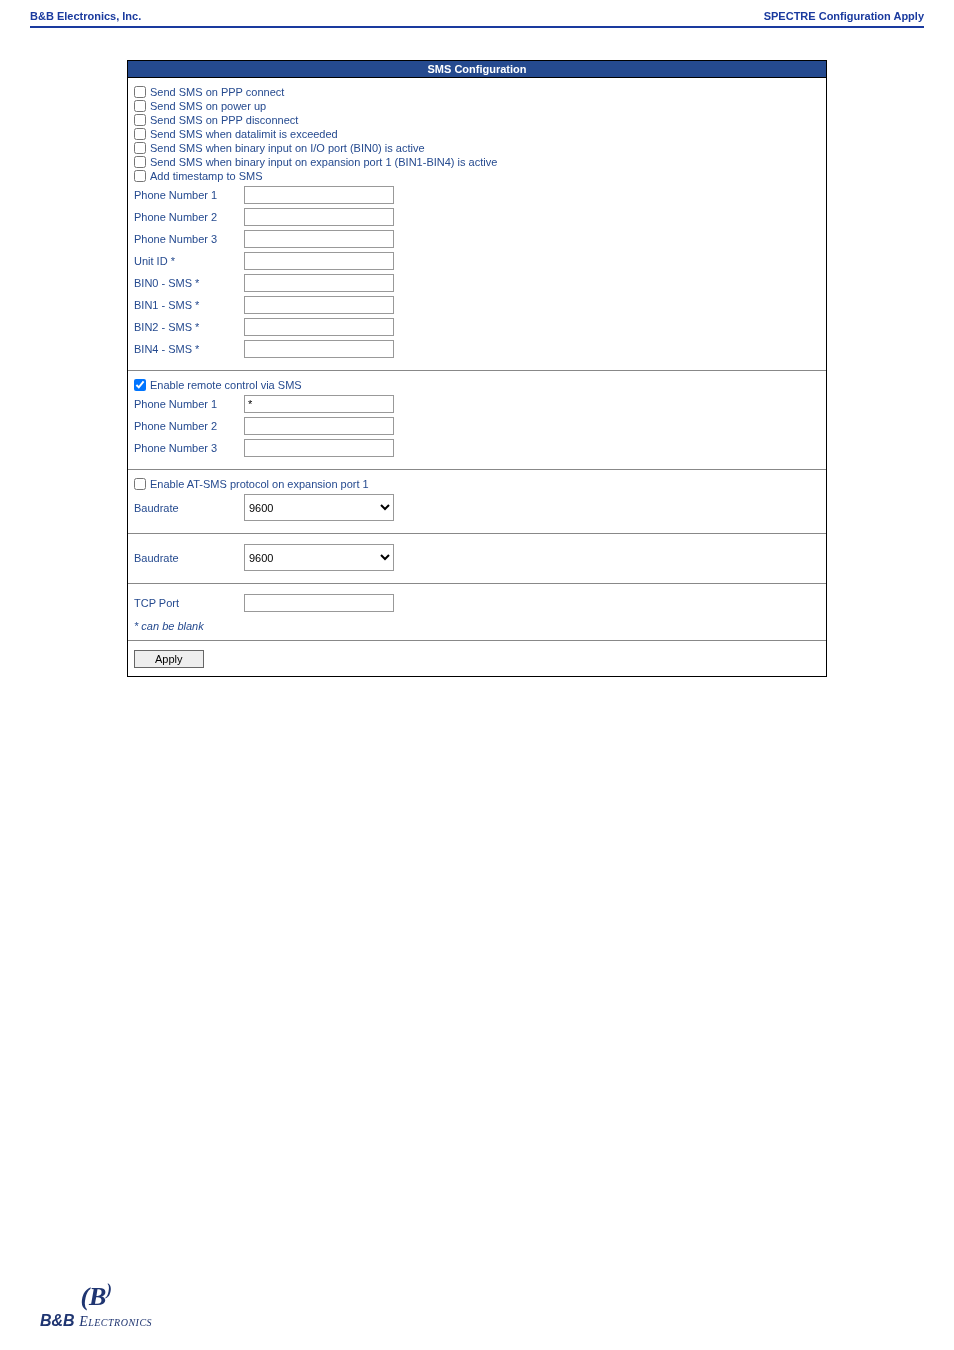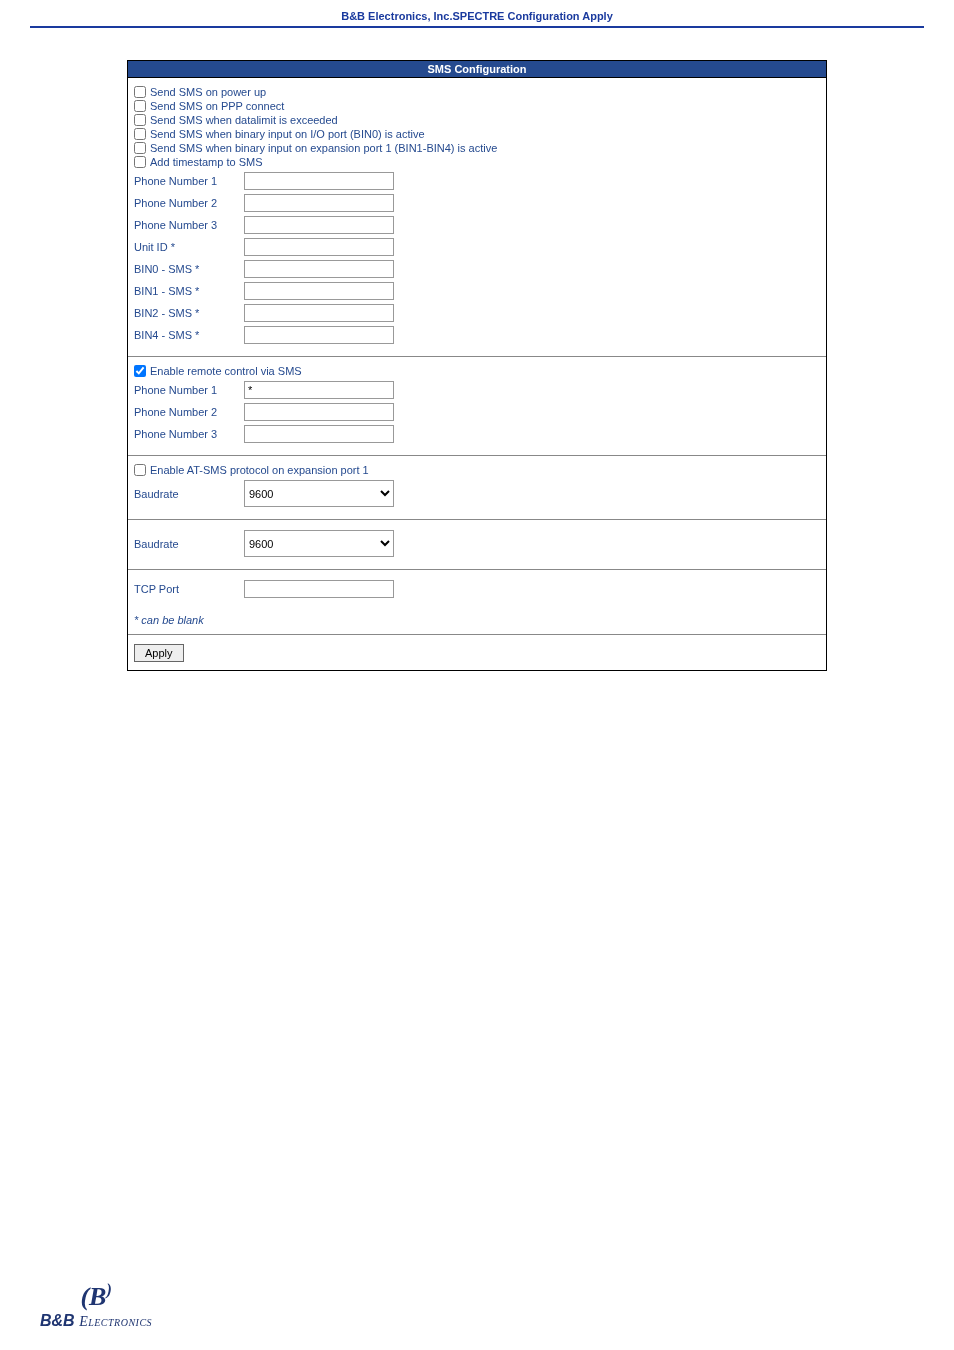--- a/index.html
+++ b/index.html
@@ -5,21 +5,21 @@
   * { box-sizing: border-box; margin: 0; padding: 0; }
   body {
     font-family: Arial, sans-serif;
     width: 954px;
     height: 1350px;
     background: #fff;
     position: relative;
   }
   .doc-header {
     display: flex;
-    justify-content: center;
+    justify-content: space-between;
     padding: 10px 30px 4px 30px;
     font-size: 11px;
     font-weight: bold;
   }
   .doc-header .left { color: #1a3a9e; }
   .doc-header .right { color: #1a3a9e; }
   .hr-line {
     height: 2px;
     background: #1a3a9e;
     margin: 0 30px;
@@ -72,25 +72,25 @@
     font-size: 11px;
     padding: 1px 3px;
   }
   .field-row select {
     width: 150px;
     height: 27px;
     border: 1px solid #999;
     font-size: 11px;
     background: #fff;
   }
-  .note { font-style: italic; font-size: 11px; color: #254a8f; margin-top:16px;}
+  .note { font-style: italic; font-size: 11px; color: #254a8f; margin-top:8px;}
   .btn-row { padding: 8px 6px; }
   .btn-row button {
     font-size: 11px;
-    padding: 2px 10px;
+    padding: 2px 20px;
     border: 1px solid #666;
     background: #eee;
     cursor: pointer;
   }
   .footer-logo {
     position: absolute;
     bottom: 20px;
     left: 40px;
   }
   .footer-logo .b-icon {
@@ -125,25 +125,29 @@
 </div>
 <div class="hr-line"></div>
 
 <div class="form-wrap">
   <div class="panel">
     <div class="panel-title">SMS Configuration</div>
 
     <div class="section">
       <div class="chk-row">
           <input type="checkbox" style="">
+          <label>Send SMS on PPP connect</label>
+        </div>
+      <div class="chk-row">
+          <input type="checkbox" style="">
           <label>Send SMS on power up</label>
         </div>
       <div class="chk-row">
           <input type="checkbox" style="">
-          <label>Send SMS on PPP connect</label>
+          <label>Send SMS on PPP disconnect</label>
         </div>
       <div class="chk-row">
           <input type="checkbox" style="">
           <label>Send SMS when datalimit is exceeded</label>
         </div>
       <div class="chk-row">
           <input type="checkbox" style="">
           <label>Send SMS when binary input on I/O port (BIN0) is active</label>
         </div>
       <div class="chk-row">

